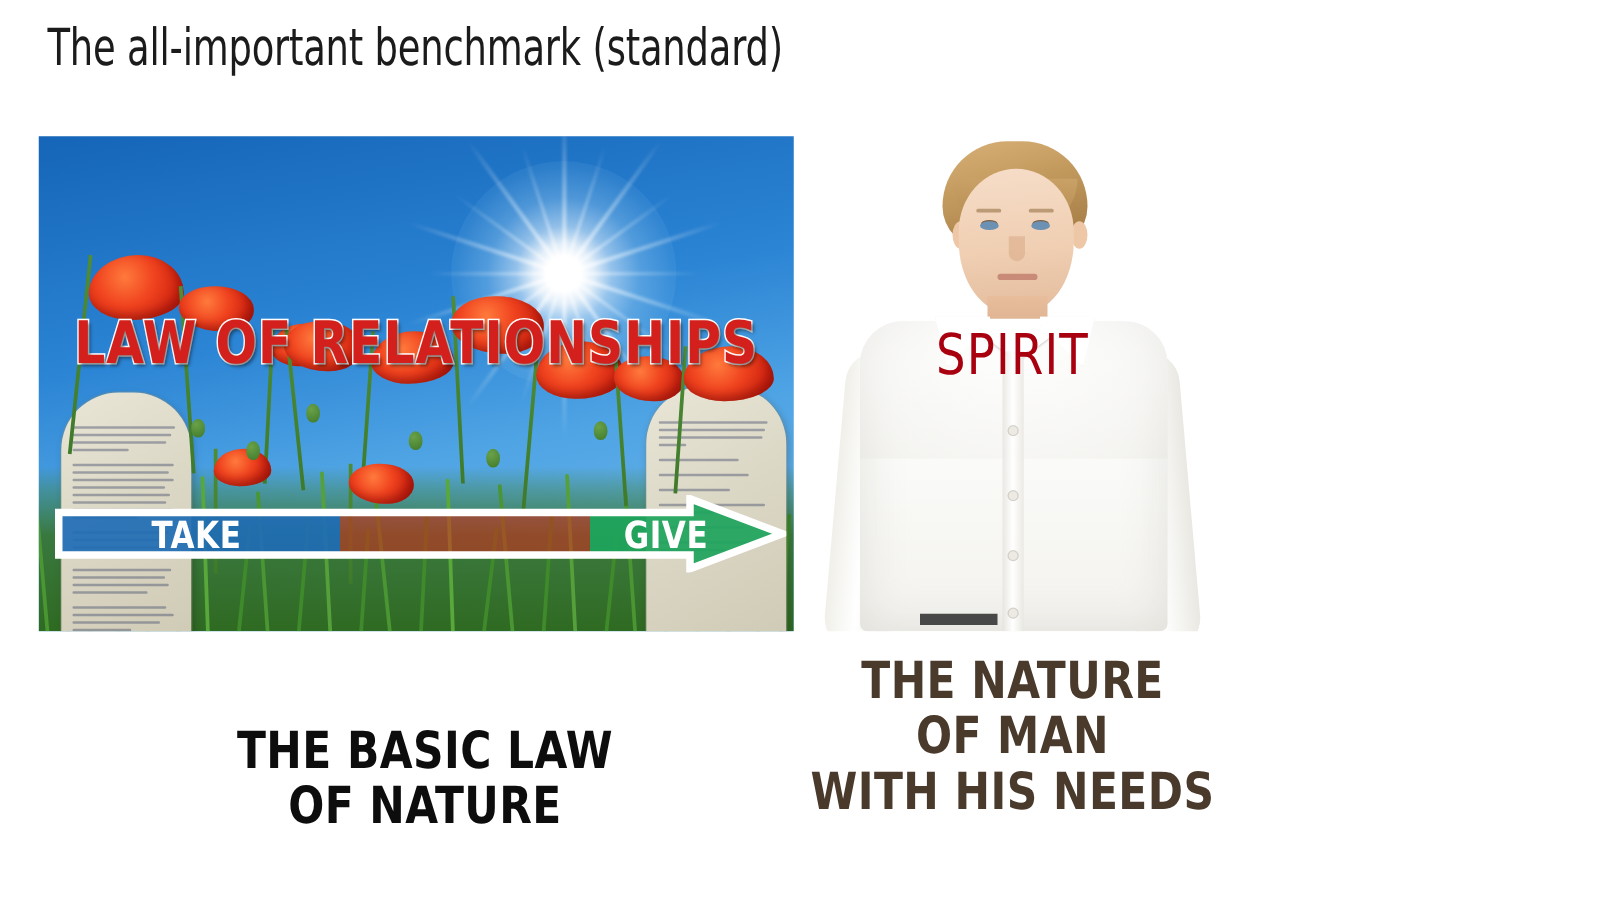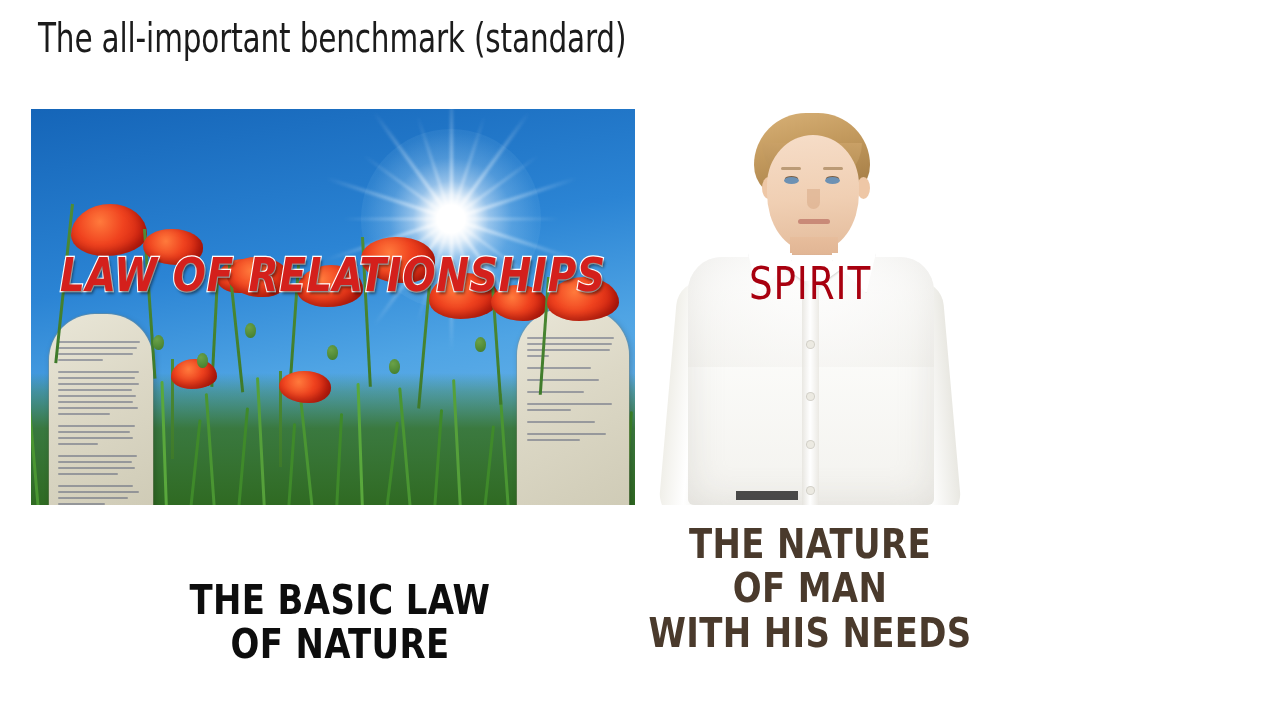--- a/index.html
+++ b/index.html
@@ -38,21 +38,20 @@
     left: 31px;
     top: 109px;
     width: 604px;
     height: 396px;
   }
   #left-photo {
     position: absolute;
     inset: 0;
     overflow: hidden;
     background: linear-gradient(170deg, #1565b8 0%, #2b84d4 38%, #4fa4e4 62%, #63b0e8 80%, #76bcec 100%);
-    font-style: italic;
   }
   
   .sun-core {
     position: absolute;
     left: 330px; top: 20px;
     width: 180px; height: 180px;
     border-radius: 50%;
     background: radial-gradient(circle at 50% 50%,
       #ffffff 0%, #ffffff 11%, rgba(255,255,255,0.85) 19%,
       rgba(235,246,255,0.55) 30%, rgba(190,226,250,0.28) 48%,
@@ -550,20 +549,37 @@
     <span class="bud" style="left:122px; top:226px;"></span>
     <span class="bud" style="left:166px; top:244px;"></span>
     <span class="bud" style="left:214px; top:214px;"></span>
     <span class="bud" style="left:296px; top:236px;"></span>
     <span class="bud" style="left:358px; top:250px;"></span>
     <span class="bud" style="left:444px; top:228px;"></span>
 
     <div id="law-of-relationships">LAW OF RELATIONSHIPS</div>
 
 
+    <div id="flow-arrow">
+      <svg width="585" height="62" viewBox="0 0 585 62" xmlns="http://www.w3.org/2000/svg">
+        <defs>
+          <clipPath id="arrowClip">
+            <path d="M3,14 L508,14 L508,3 L582,31 L508,59 L508,48 L3,48 Z"></path>
+          </clipPath>
+        </defs>
+        <g clip-path="url(#arrowClip)">
+          <rect x="0" y="0" width="228" height="62" fill="#1f6cb5" fill-opacity="0.92"></rect>
+          <rect x="228" y="0" width="200" height="62" fill="#d9261a" fill-opacity="0.55"></rect>
+          <rect x="428" y="0" width="157" height="62" fill="#1ea55c" fill-opacity="0.93"></rect>
+        </g>
+        <path d="M3,14 L508,14 L508,3 L582,31 L508,59 L508,48 L3,48 Z" fill="none" stroke="#ffffff" stroke-width="6" stroke-linejoin="miter"></path>
+      </svg>
+      <div class="arrow-text" id="take-label">TAKE</div>
+      <div class="arrow-text" id="give-label">GIVE</div>
+    </div>
 
   </div>
 </div>
 
 <div id="right-figure">
   <div id="man-photo">
 
     <div class="sleeve l"></div>
     <div class="sleeve r"></div>
 

